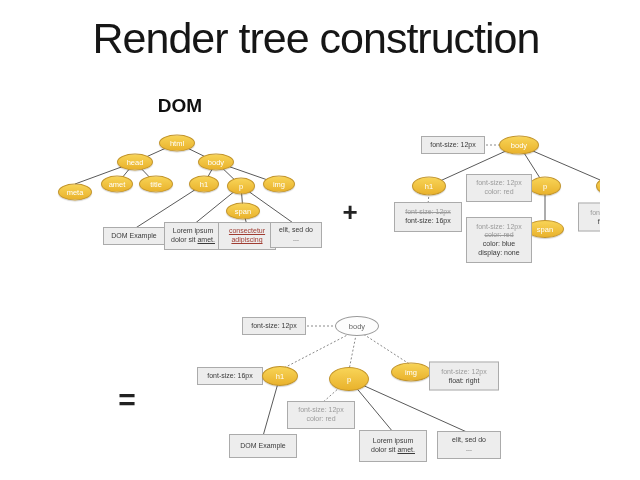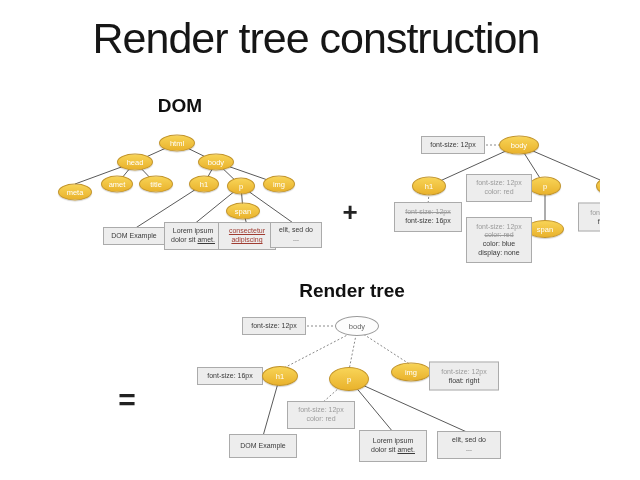--- a/index.html
+++ b/index.html
@@ -68,21 +68,20 @@
       <line class="dot" x1="317" y1="379" x2="289" y2="404"></line>
       <line x1="248" y1="376" x2="231" y2="436"></line>
       <line x1="317" y1="379" x2="361" y2="432"></line>
       <line x1="317" y1="379" x2="437" y2="433"></line>
     </g>
   </svg>
 
   <div class="title">Render tree construction</div>
 
   <div class="hd" style="left:148px;top:106px">DOM</div>
-  <div class="hd" style="left:320px;top:291px">Render tree</div>
 
   <div class="op" style="left:318px;top:212px;font-size:26px">+</div>
   <div class="op" style="left:95px;top:400px;font-size:30px">=</div>
 
   <div class="n" style="left:145px;top:143px;width:34px;height:15px">html</div>
   <div class="n" style="left:103px;top:162px;width:34px;height:15px">head</div>
   <div class="n" style="left:184px;top:162px;width:34px;height:15px">body</div>
   <div class="n" style="left:43px;top:192px;width:32px;height:15px">meta</div>
   <div class="n" style="left:85px;top:184px;width:30px;height:15px">amet</div>
   <div class="n" style="left:124px;top:184px;width:32px;height:15px">title</div>

